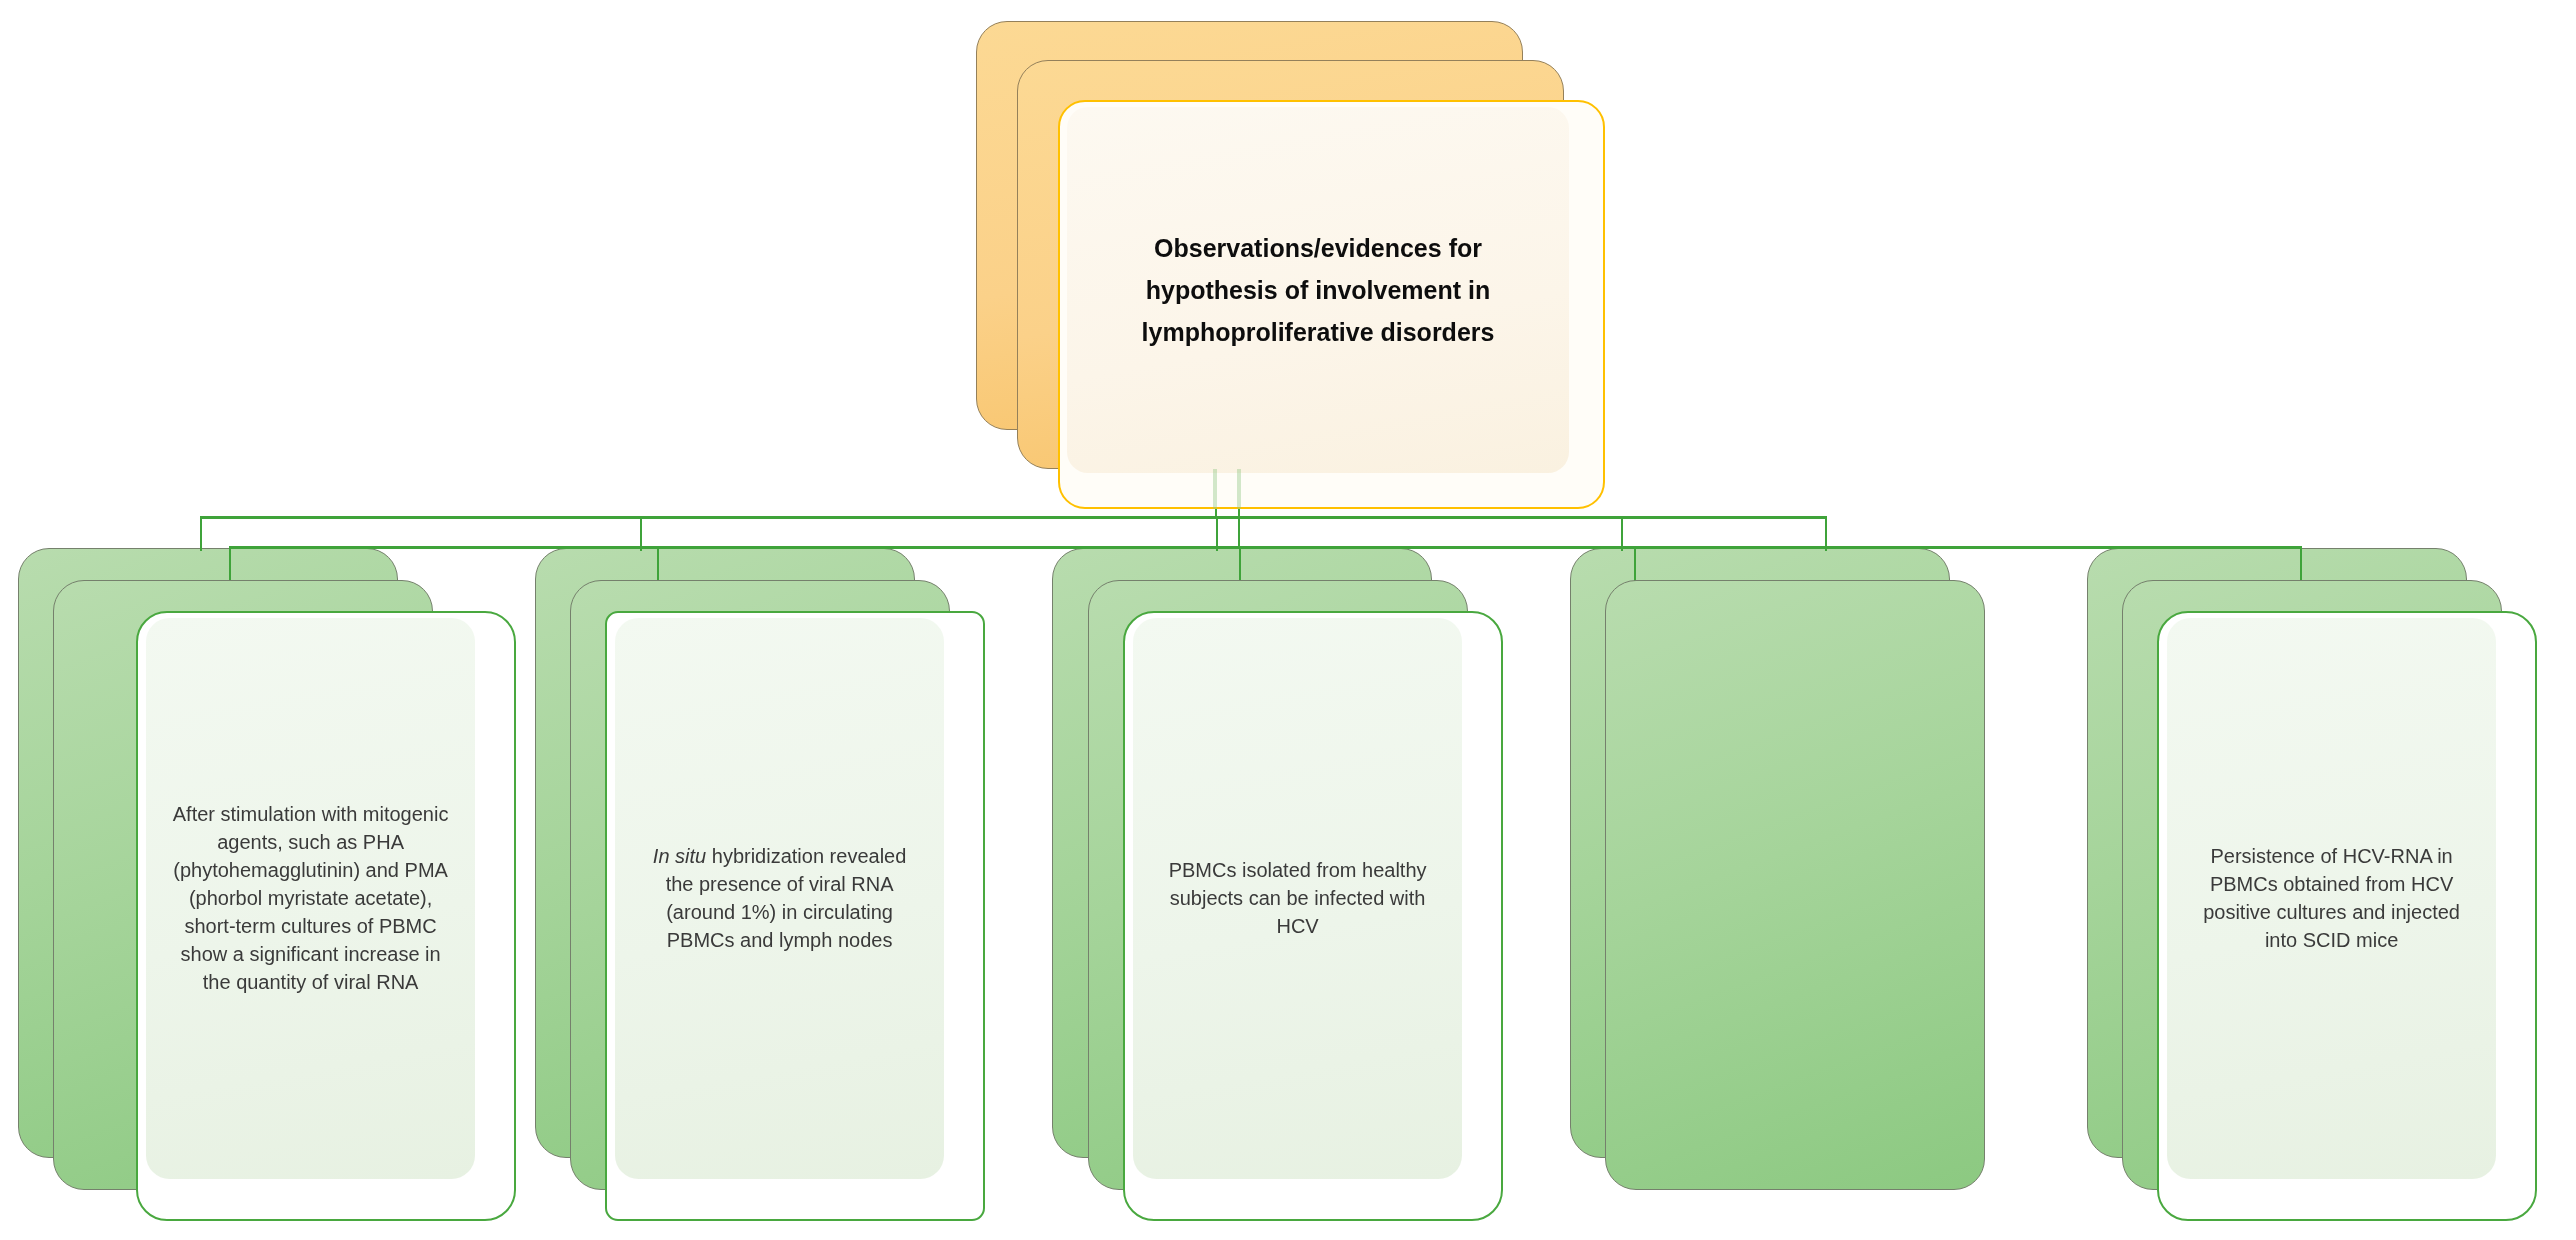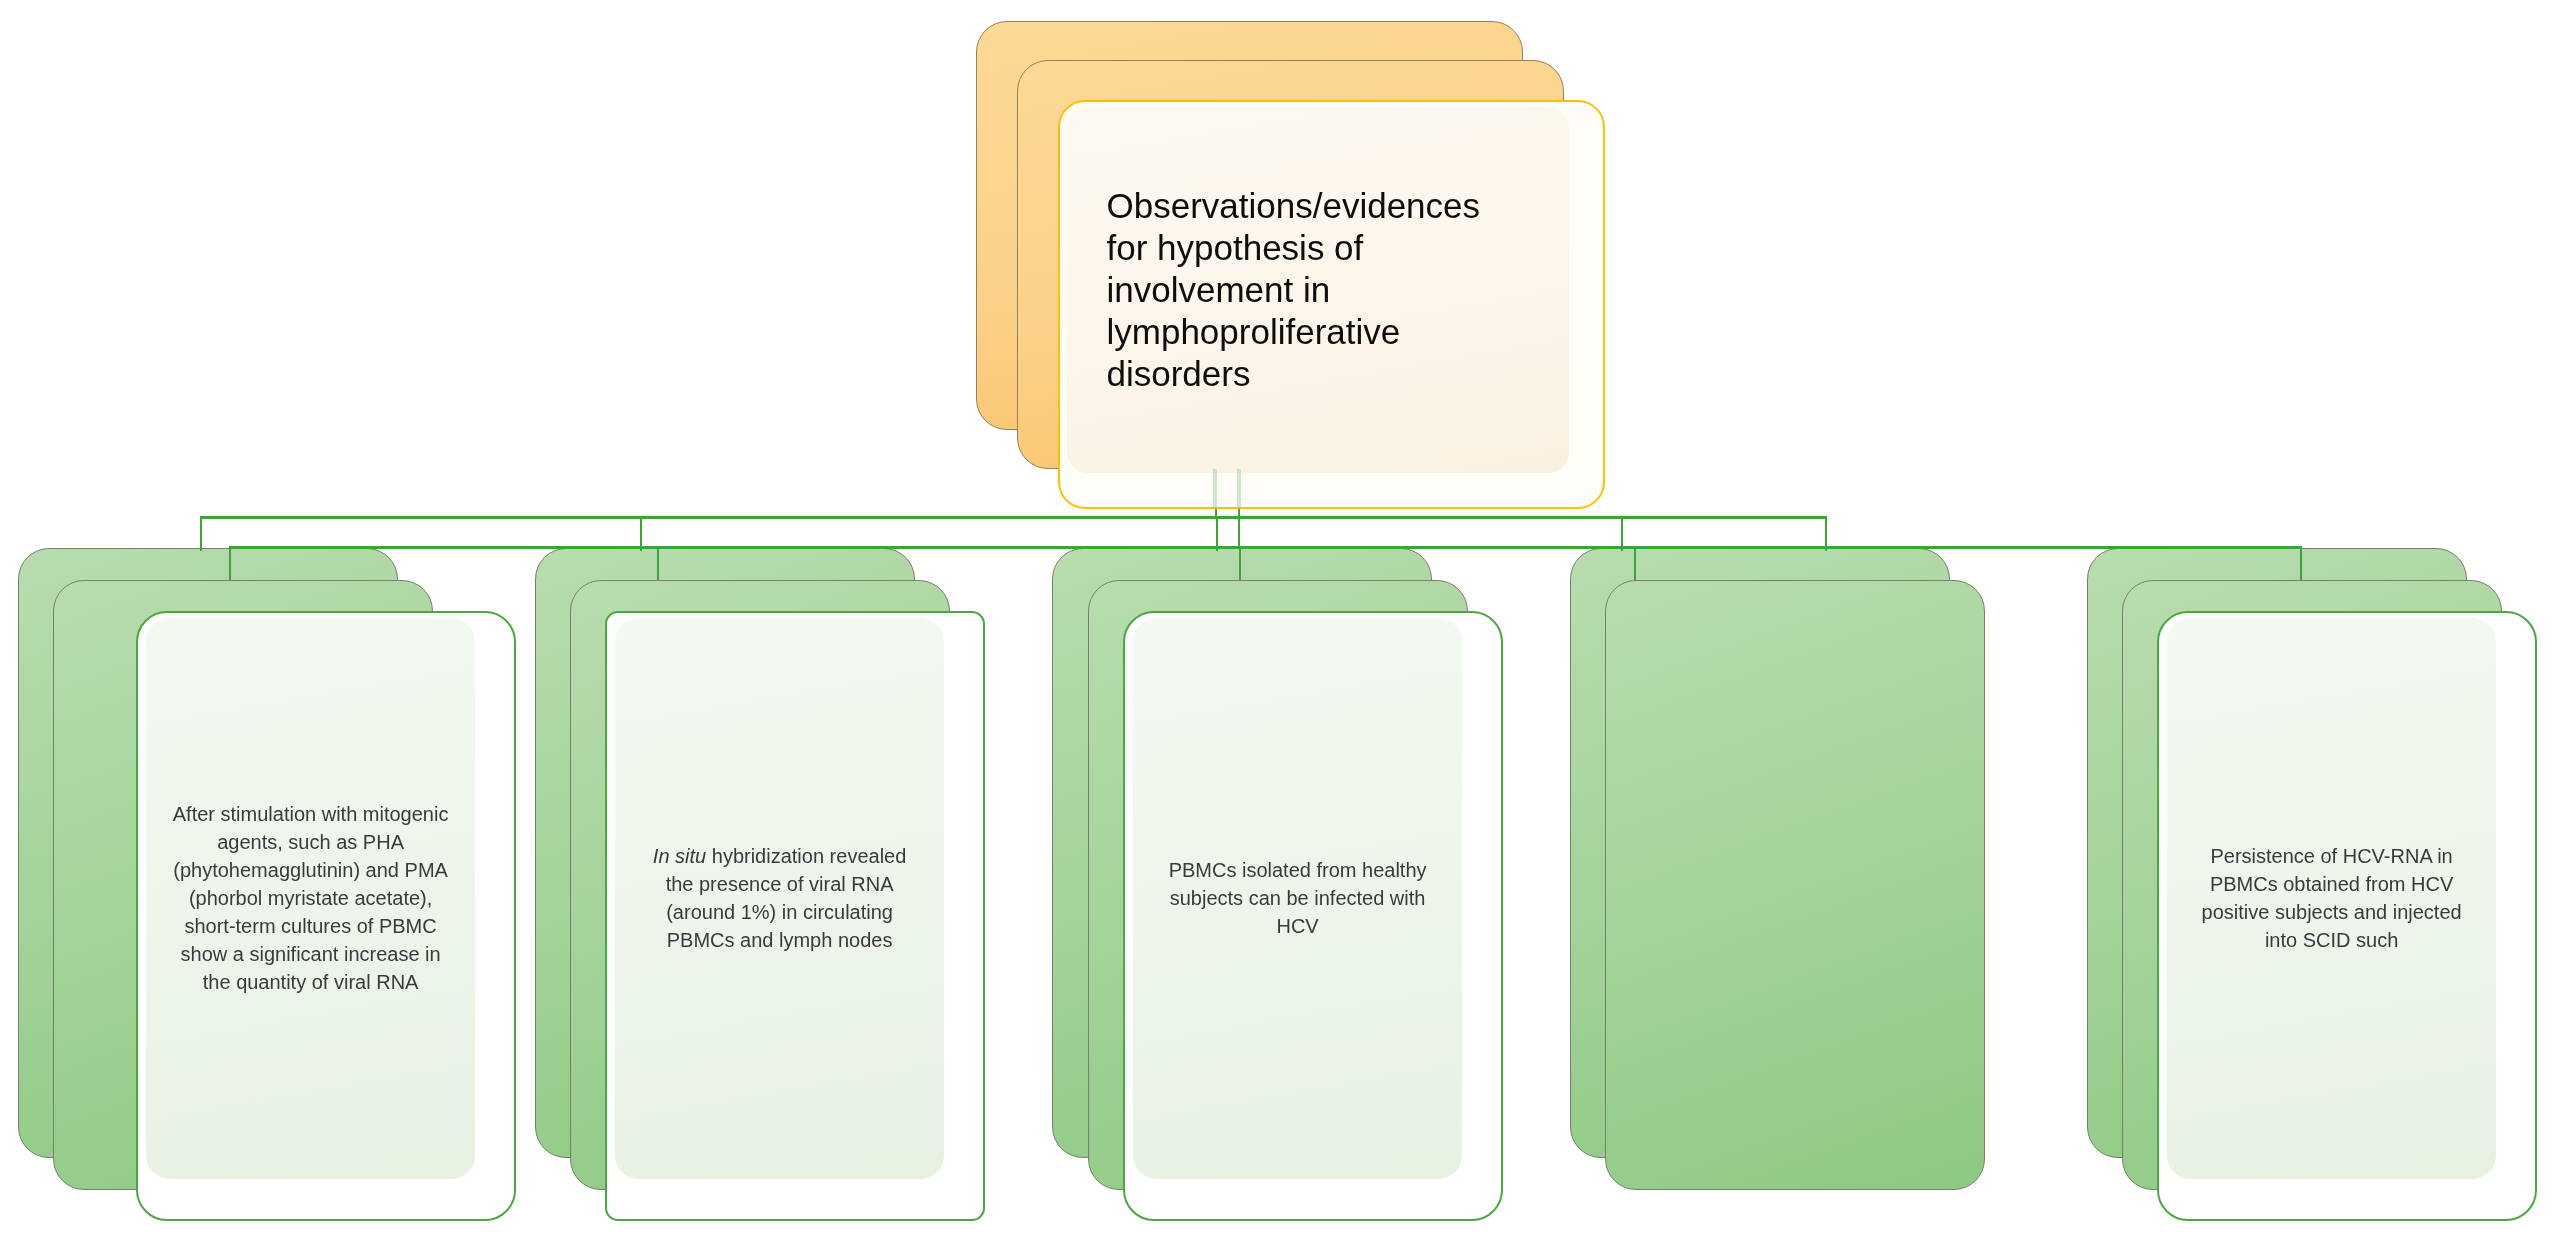--- a/index.html
+++ b/index.html
@@ -45,23 +45,23 @@
     background:linear-gradient(170deg,#fdf9f1 0%,#fcf5e9 60%,#faf1e0 100%);
     display:flex;align-items:center;justify-content:center;
   }
   .card-text{
     text-align:center;
     font-size:20px;line-height:28px;
     color:#3a3a3a;
     max-width:276px;
   }
   .title-text{
-    text-align:left;
-    font-weight:normal;
-    font-size:35px;line-height:42px;
+    text-align:center;
+    font-weight:bold;
+    font-size:25px;line-height:42px;
     color:#0d0d0d;
     max-width:423px;
   }
   
   .line{position:absolute;background:#3fa33a;}
   .rail{height:2.9px;}
   .vdrop{width:1.8px;}
   .stem{width:2.4px;}
   .stem-pale{position:absolute;width:3.5px;background:rgba(143,198,130,0.40);}
   
@@ -129,18 +129,18 @@
     </div>
   </div>
 
   <div class="card g-back z-back" style="left:1570px;top:548px;"></div>
   <div class="card g-mid z-mid" style="left:1605px;top:580px;"></div>
 
   <div class="card g-back z-back" style="left:2087px;top:548px;"></div>
   <div class="card g-mid z-mid" style="left:2122px;top:580px;"></div>
   <div class="card g-front z-front" style="left:2157px;top:611px;">
     <div class="g-inner">
-      <div class="card-text"><span>Persistence of HCV-RNA in PBMCs obtained from HCV positive subjects and injected into SCID such</span></div>
+      <div class="card-text"><span>Persistence of HCV-RNA in PBMCs obtained from HCV positive cultures and injected into SCID mice</span></div>
     </div>
   </div>
 
 </div>
 
 
 </body></html>

